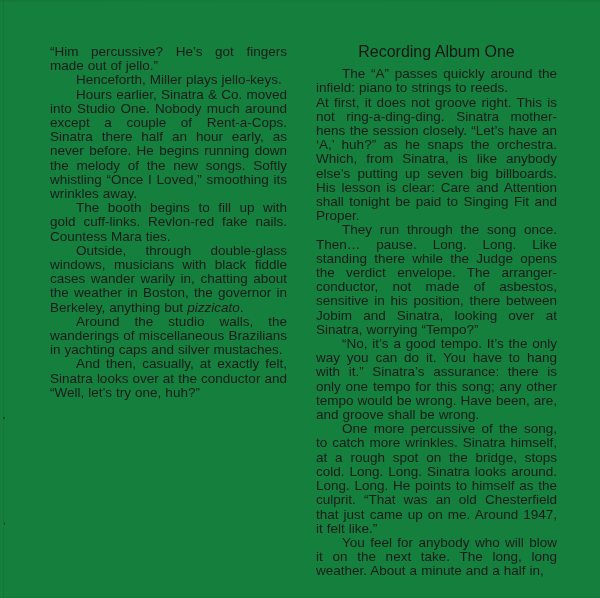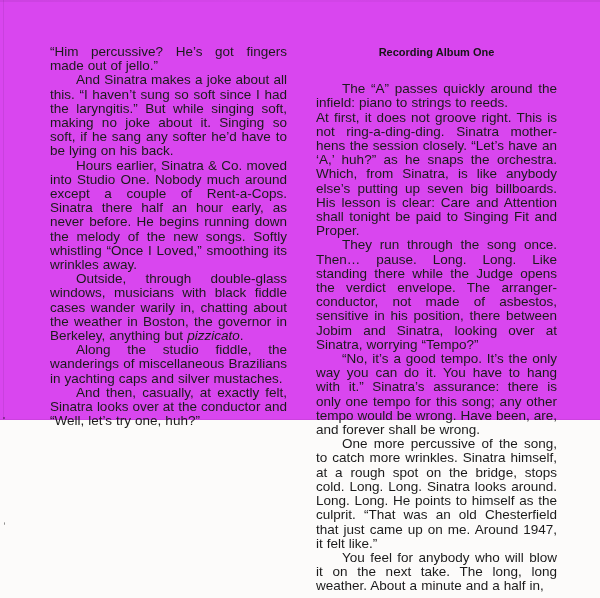--- a/index.html
+++ b/index.html
@@ -9,22 +9,22 @@
   body {
     width: 600px;
     height: 598px;
     background: #fcfbfa;
     font-family: "Liberation Sans", sans-serif;
     overflow: hidden;
   }
   .page {
     position: relative;
     width: 600px;
-    height: 420px;
-    background: #d946ef;
+    height: 598px;
+    background: #15803d;
   }
   
   .edge-top {
     position: absolute; top: 0; left: 0; width: 100%; height: 2px;
     background: linear-gradient(to right, rgba(0,0,0,0.10), rgba(0,0,0,0.04) 40%, rgba(0,0,0,0.10));
     opacity: .6;
   }
   .edge-left {
     position: absolute; top: 0; left: 3px; width: 1px; height: 100%;
     background: rgba(0,0,0,0.07);
@@ -57,54 +57,55 @@
 
   p.para {
     margin: 0;
     text-align: justify;
     word-spacing: 0.02em;
   }
   p.para.indent { text-indent: 26px; }
   p.para em { font-style: italic; }
 
   h2.section-heading {
-    margin: 0 0 23px 0;
-    font-size: 11px;
+    margin: 0 0 8px 0;
+    font-size: 16px;
     line-height: 14.2px;
-    font-weight: bold;
+    font-weight: normal;
     text-align: center;
     color: #161616;
   }
 </style>
 </head>
 <body>
 
 <div class="page">
 
   <div class="edge-top"></div>
   <div class="edge-left"></div>
   <div class="edge-bottom"></div>
   <div class="speck s1"></div>
   <div class="speck s2"></div>
 
   <div class="columns">
 
     <div class="col col-left">
       <p class="para">“Him percussive? He’s got fingers made out of jello.”</p>
-      <p class="para indent">And Sinatra makes a joke about all this. “I haven’t sung so soft since I had the laryngitis.” But while singing soft, making no joke about it. Singing so soft, if he sang any softer he’d have to be lying on his back.</p>
+      <p class="para indent">Henceforth, Miller plays jello-keys.</p>
       <p class="para indent">Hours earlier, Sinatra &amp; Co. moved into Studio One. Nobody much around except a couple of Rent-a-Cops. Sinatra there half an hour early, as never before. He begins running down the melody of the new songs. Softly whistling “Once I Loved,” smoothing its wrinkles away.</p>
+      <p class="para indent">The booth begins to fill up with gold cuff-links. Revlon-red fake nails. Countess Mara ties.</p>
       <p class="para indent"><span>Outside, through double-glass windows, musicians with black fiddle cases wander warily in, chatting about the weather in Boston, the governor in Berkeley, anything but </span><em>pizzicato</em><span>.</span></p>
-      <p class="para indent">Along the studio fiddle, the wanderings of miscellaneous Brazilians in yachting caps and silver mustaches.</p>
+      <p class="para indent">Around the studio walls, the wanderings of miscellaneous Brazilians in yachting caps and silver mustaches.</p>
       <p class="para indent">And then, casually, at exactly felt, Sinatra looks over at the conductor and “Well, let’s try one, huh?”</p>
     </div>
 
     <div class="col col-right">
       <h2 class="section-heading">Recording Album One</h2>
       <p class="para indent">The “A” passes quickly around the infield: piano to strings to reeds.</p>
       <p class="para">At first, it does not groove right. This is not ring-a-ding-ding. Sinatra mother-hens the session closely. “Let’s have an ‘A,’ huh?” as he snaps the orchestra. Which, from Sinatra, is like anybody else’s putting up seven big billboards. His lesson is clear: Care and Attention shall tonight be paid to Singing Fit and Proper.</p>
       <p class="para indent">They run through the song once. Then… pause. Long. Long. Like standing there while the Judge opens the verdict envelope. The arranger-conductor, not made of asbestos, sensitive in his position, there between Jobim and Sinatra, looking over at Sinatra, worrying “Tempo?”</p>
-      <p class="para indent">“No, it’s a good tempo. It’s the only way you can do it. You have to hang with it.” Sinatra’s assurance: there is only one tempo for this song; any other tempo would be wrong. Have been, are, and forever shall be wrong.</p>
+      <p class="para indent">“No, it’s a good tempo. It’s the only way you can do it. You have to hang with it.” Sinatra’s assurance: there is only one tempo for this song; any other tempo would be wrong. Have been, are, and groove shall be wrong.</p>
       <p class="para indent">One more percussive of the song, to catch more wrinkles. Sinatra himself, at a rough spot on the bridge, stops cold. Long. Long. Sinatra looks around. Long. Long. He points to himself as the culprit. “That was an old Chesterfield that just came up on me. Around 1947, it felt like.”</p>
       <p class="para indent">You feel for anybody who will blow it on the next take. The long, long weather. About a minute and a half in,</p>
     </div>
 
   </div>
 </div>
 
 </body></html>

